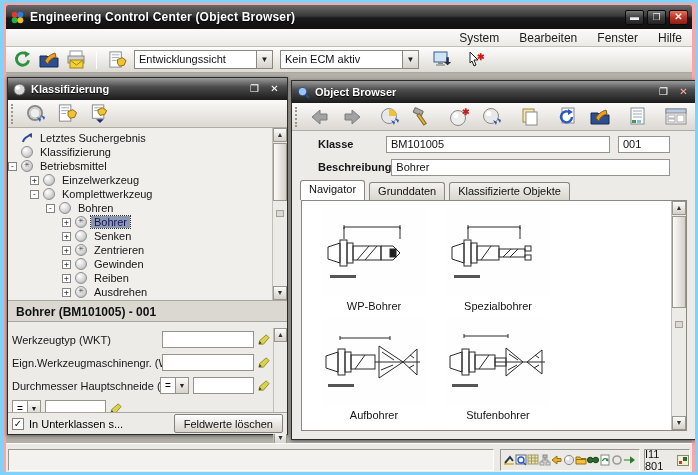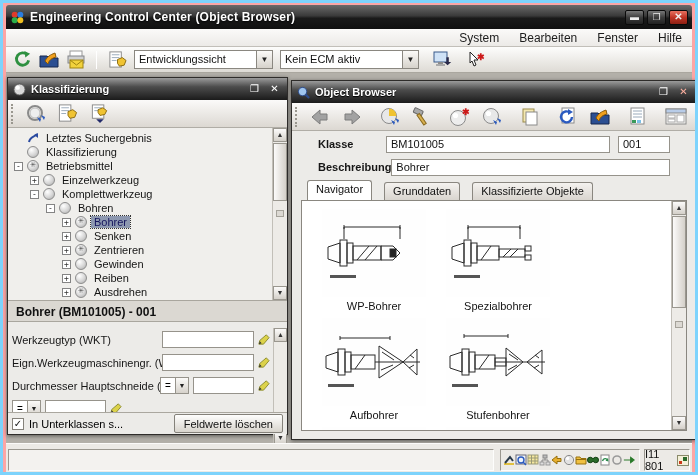--- a/index.html
+++ b/index.html
@@ -46,21 +46,21 @@
   .pbtn { width:15px; height:13px; color:#fff; font-size:10px; line-height:12px; text-align:center; }
   .ptoolbar { height:28px; background:linear-gradient(#fbfaf9,#dcd8d2); border-bottom:1px solid #b0ada6;
     display:flex; align-items:center; gap:6px; padding:0 3px; }
   .grip { width:4px; height:20px; border-left:2px dotted #9a978f; margin-right:2px; }
   .picon { width:26px; height:24px; display:flex; align-items:center; justify-content:center; }
 
   
   #leftPanel { left:4px; top:74px; width:281px; height:358px; }
   .tree { position:absolute; top:50px; left:0; right:0; height:172px; background:#f0efec; overflow:hidden; padding-top:3px; }
   .trow { height:14px; display:flex; align-items:center; font-size:11px; color:#141414; }
-  .lvl0{padding-left:6px;} .lvl1{padding-left:22px;} .lvl2{padding-left:38px;} .lvl3{padding-left:54px;}
+  .lvl0{} .lvl1{padding-left:22px;} .lvl2{padding-left:38px;} .lvl3{padding-left:54px;}
   .exp { width:9px; height:9px; border:1px solid #848484; background:#fff; font-size:8px; line-height:7px;
     text-align:center; color:#333; margin-right:4px; flex:none; font-family:"DejaVu Sans Mono",monospace; }
   .noexp { width:13px; flex:none; }
   .nico { width:12px; height:12px; border-radius:50%; border:1px solid #8e8e8e; flex:none; margin-right:4px;
     background:radial-gradient(circle at 35% 30%, #ffffff, #d6d6d6 55%, #a8a8a8); position:relative; }
   .nico.gear::after { content:"✳"; position:absolute; left:2px; top:0px; font-size:7px; color:#4a4a4a; }
   .tlabel { padding:0 3px; white-space:nowrap; }
   .tlabel.sel { background:#8d98b0; color:#15155e; outline:1px dotted #333; }
   .vscroll { position:absolute; right:0; top:0; bottom:0; width:15px; background:#edebe7; border-left:1px solid #c2bfb8; }
   .sbtn { height:14px; width:100%; border:1px solid #9a978f; background:linear-gradient(#fcfbfa,#d4d0c9);
@@ -92,21 +92,21 @@
   .btn { height:19px; border:1px solid #84817a; border-radius:2px; background:linear-gradient(#fefefd,#d8d4cd);
     font-size:11px; padding:0 9px; color:#111; white-space:nowrap; }
 
   
   #rightPanel { left:288px; top:77px; width:406px; height:360px; }
   .orow { display:flex; align-items:center; height:20px; padding:0 26px; margin-top:3px; }
   .olabel { width:78px; font-size:11px; font-weight:bold; color:#161616; }
   .oin { height:17px; border:1px solid #96938b; background:#fff; font-size:11px; padding:0 4px;
     font-family:"Liberation Sans",sans-serif; color:#111; }
   .oin.main { width:256px; } .oin.ver { width:52px; margin-left:8px; } .oin.full { width:308px; }
-  .tabs { position:absolute; top:100px; left:15px; right:9px; height:19px; display:flex; align-items:flex-end; gap:12px; }
+  .tabs { position:absolute; top:100px; left:8px; right:9px; height:19px; display:flex; align-items:flex-end; gap:4px; }
   .tab { height:18px; line-height:17px; padding:0 8px; font-size:11px; color:#111;
     border:1px solid #8a8780; border-bottom:none; border-radius:3px 3px 0 0;
     background:linear-gradient(#f4f2ef,#d9d5cf); }
   .tab.active { background:#fff; height:20px; position:relative; z-index:3; }
   .obcontent { position:absolute; top:119px; left:9px; right:9px; bottom:8px; background:#fff;
     border:1px solid #8a8780; overflow:hidden; z-index:2; }
   .gridwrap { position:absolute; inset:0 15px 0 0; padding:6px 0 0 10px; display:flex; flex-wrap:wrap; }
   .cell { width:120px; margin:2px 2px 4px 2px; }
   .cimg { width:104px; height:88px; margin:0 auto; background:#fefefe; display:flex; align-items:center; justify-content:center; }
   .clabel { text-align:center; font-size:11px; color:#141414; margin-top:3px; }

